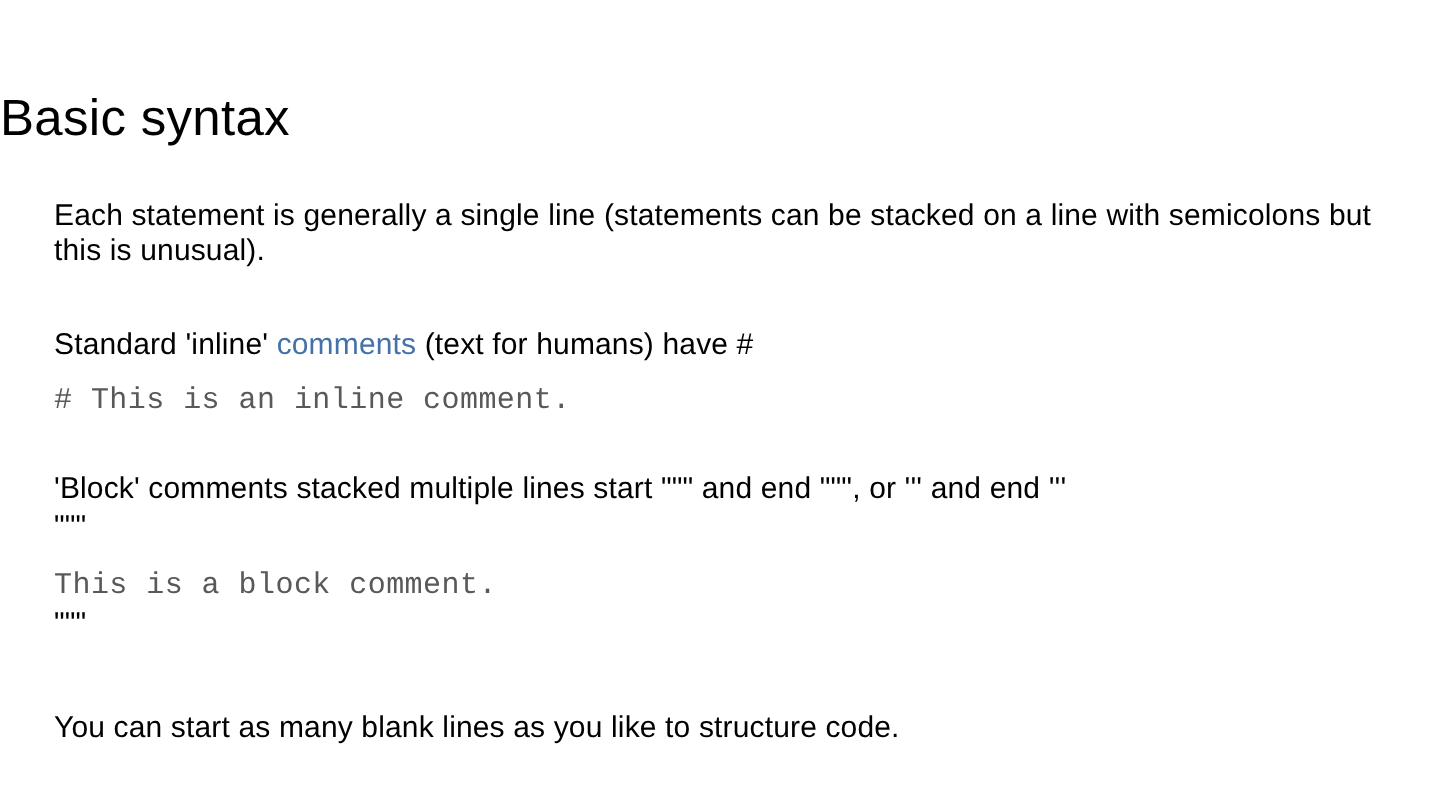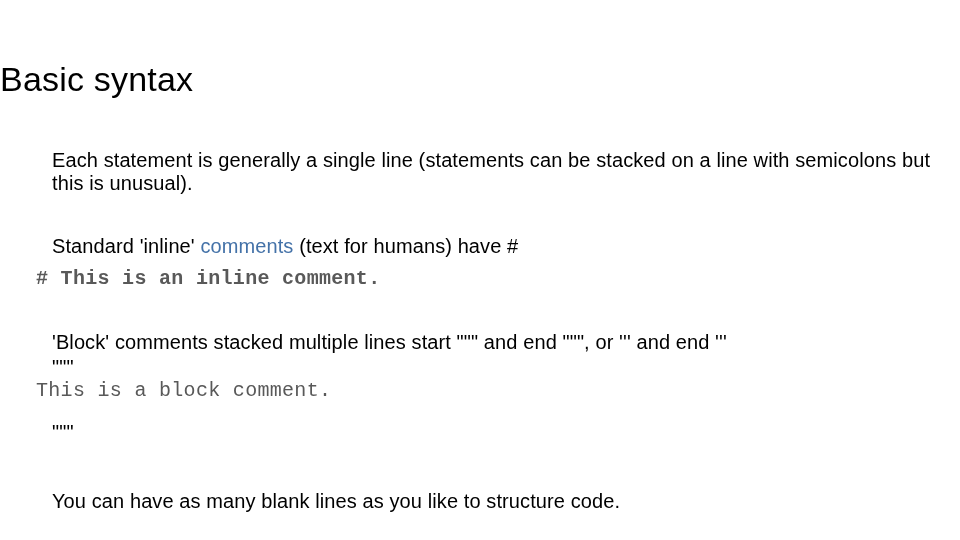--- a/index.html
+++ b/index.html
@@ -33,37 +33,37 @@
   }
   .body-block {
     position: absolute;
     left: 36px;
     width: 890px;
   }
   .para {
     font-size: 20px;
     line-height: 23px;
     color: #000000;
-    margin: 16px;
+    margin: 0;
     letter-spacing: 0.1px;
   }
   .mono {
     font-family: "Liberation Mono", "DejaVu Sans Mono", monospace;
     font-size: 20px;
     line-height: 25px;
     color: #595959;
     margin: 0;
     letter-spacing: 0.3px;
   }
   .accent {
     color: #4472a8;
   }
   #p1 { top: 133px; }
   #p2 { top: 219px; }
-  #code1 { top: 266px; font-weight: bold; }
+  #code1 { top: 255px; }
   #p3 { top: 315px; }
   #q1 { top: 340px; }
   #code2 { top: 378px; }
   #q2 { top: 405px; }
   #p4 { top: 474px; }
 </style>
 </head>
 <body>
 
 <div class="slide">
@@ -77,15 +77,15 @@
   <div class="body-block mono" id="code1"># This is an inline comment.</div>
 
   <div class="body-block para" id="p3">'Block' comments stacked multiple lines start """ and end """, or ''' and end '''</div>
 
   <div class="body-block para" id="q1">"""</div>
 
   <div class="body-block mono" id="code2">This is a block comment.</div>
 
   <div class="body-block para" id="q2">"""</div>
 
-  <div class="body-block para" id="p4">You can have as many blank lines as you like to structure code.</div>
+  <div class="body-block para" id="p4">You can start as many blank lines as you like to structure code.</div>
 
 </div>
 
 </body></html>

